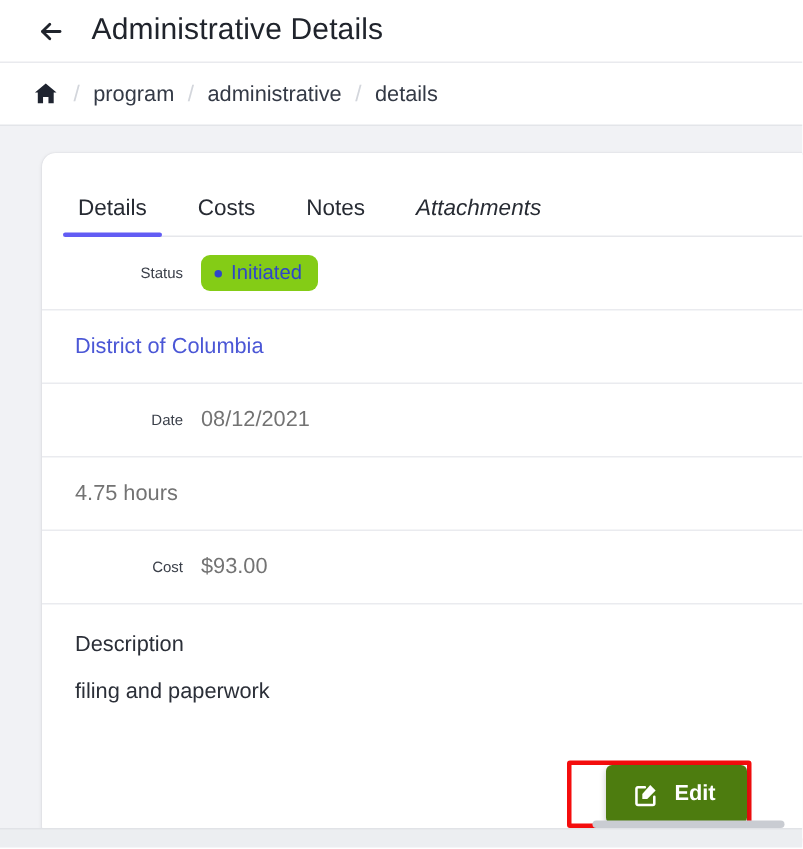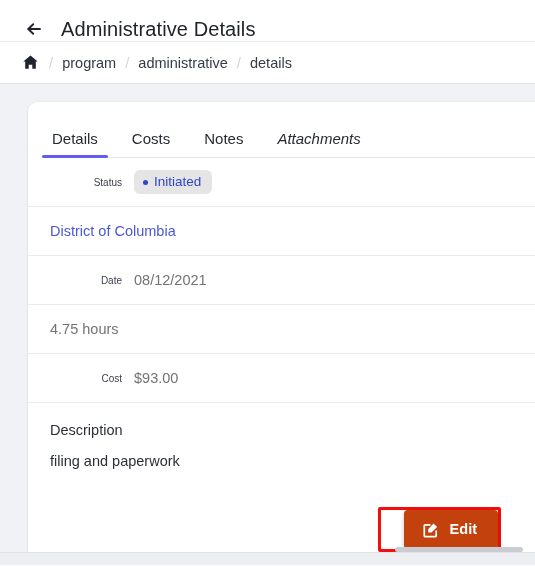--- a/index.html
+++ b/index.html
@@ -14,21 +14,21 @@
     font-family: "Liberation Sans", sans-serif;
     color: #2b2f38;
     -webkit-font-smoothing: antialiased;
   }
 
   
   .app-header {
     height: 41px;
     background: #ffffff;
     display: flex;
-    align-items: flex-end;
+    align-items: center;
     padding: 0 0 0 22px;
     box-sizing: border-box;
   }
   .back-arrow {
     width: 24px;
     height: 24px;
     display: flex;
     align-items: center;
     justify-content: center;
     color: #20242c;
@@ -168,21 +168,21 @@
   .row-value.link {
     color: #4b57d6;
     text-decoration: none;
     cursor: pointer;
   }
 
   .badge {
     display: inline-flex;
     align-items: center;
     gap: 6px;
-    background: #e5e5e5;
+    background: #84cc16;
     color: #2e46c8;
     font-size: 13.5px;
     padding: 5px 11px 5px 9px;
     border-radius: 6px;
     line-height: 1;
     white-space: nowrap;
   }
   .badge-dot {
     width: 5px;
     height: 5px;
@@ -215,21 +215,21 @@
     border: 3px solid #f40d0d;
     border-radius: 2px;
     padding: 0;
     display: inline-block;
     line-height: 0;
   }
   .edit-button {
     display: inline-flex;
     align-items: center;
     gap: 9px;
-    background: #c2410c;
+    background: #4d7c0f;
     color: #ffffff;
     border: none;
     border-radius: 4px;
     font-family: "Liberation Sans", sans-serif;
     font-size: 14.5px;
     font-weight: 700;
     padding: 10px 21px 10px 18px;
     cursor: pointer;
     line-height: 1;
     box-shadow: 0 2px 4px rgba(20,25,35,.25);

